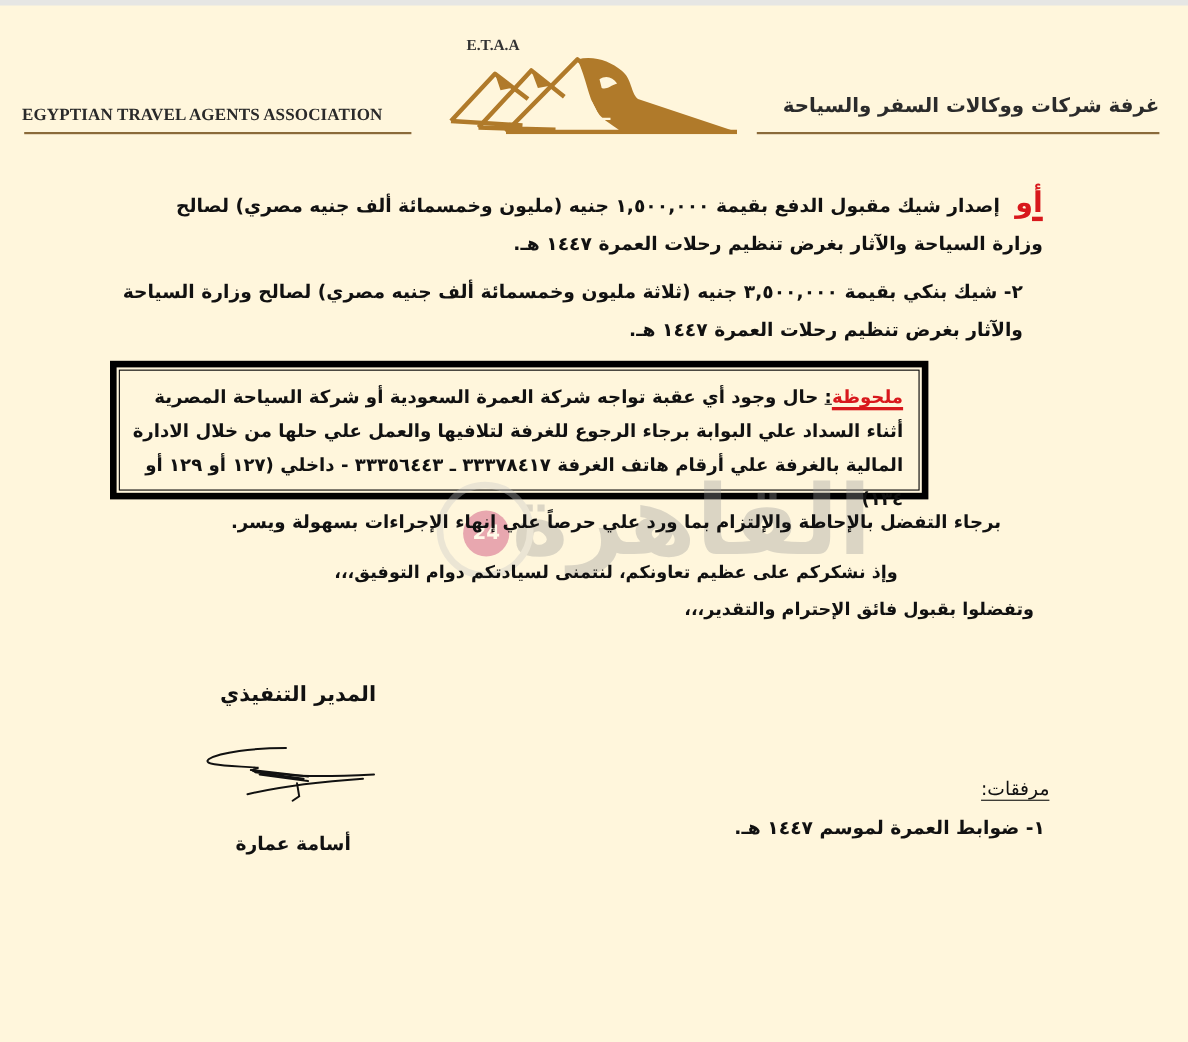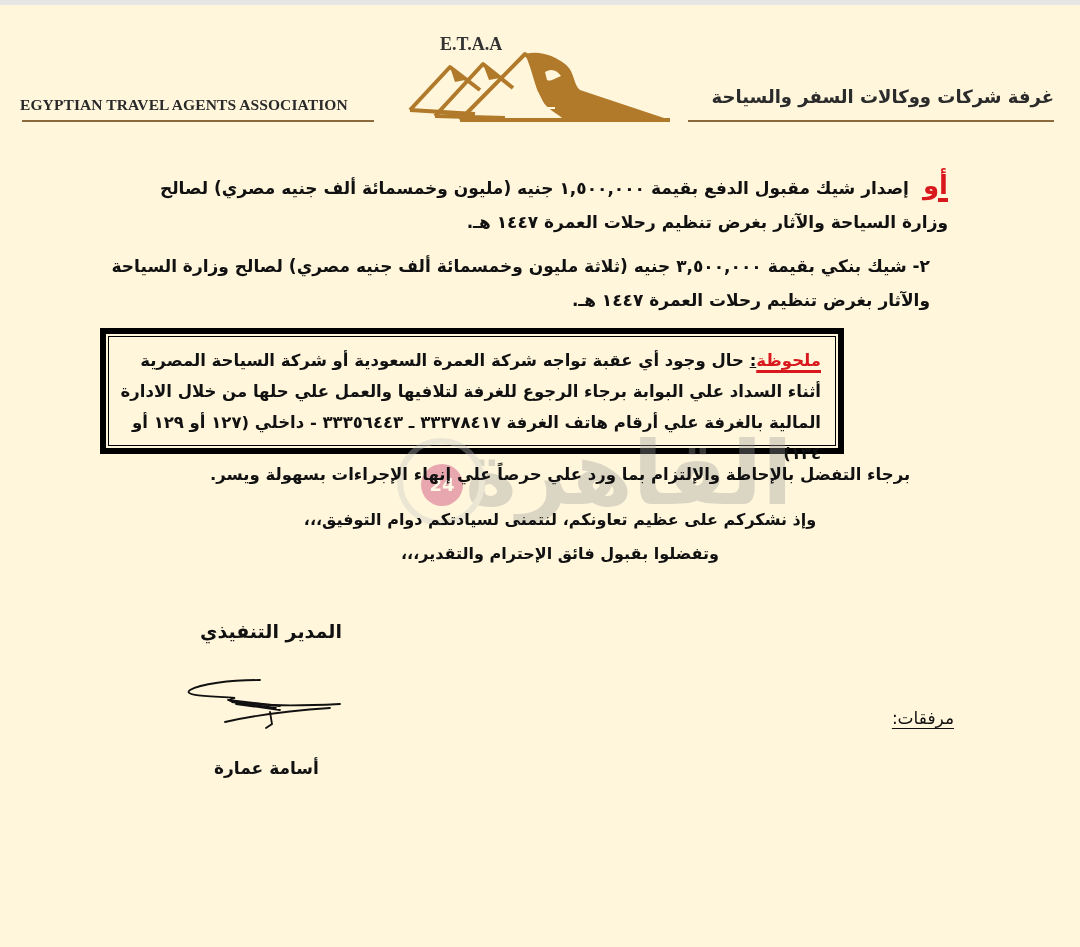--- a/index.html
+++ b/index.html
@@ -17,22 +17,22 @@
     font-family: "Liberation Serif", "DejaVu Serif", serif;
     font-weight: bold; font-size: 15.5px; color: #2a2a2a; letter-spacing: 0.1px; text-align: right;
   }
   .en-rule { position: absolute; left: 22px; top: 120px; width: 352px; height: 2px; background: #8a6a3a; }
   .ar-name {
     position: absolute; right: 26px; top: 86px; direction: rtl;
     font-family: "DejaVu Sans", sans-serif; font-weight: bold; font-size: 18px; color: #2b2b2b;
   }
   .ar-rule { position: absolute; left: 688px; top: 120px; width: 366px; height: 2px; background: #8a6a3a; }
   .logo-abbr {
-    position: absolute; left: 440px; top: 34px;
-    font-family: "Liberation Serif", "DejaVu Serif", serif; font-weight: bold; font-size: 18px; color: #333;
+    position: absolute; left: 424px; top: 34px;
+    font-family: "Liberation Serif", "DejaVu Serif", serif; font-weight: bold; font-size: 14px; color: #333;
   }
   .logo { position: absolute; left: 405px; top: 42px; width: 270px; height: 80px; }
 
   
   .ar { direction: rtl; text-align: right; font-family: "DejaVu Sans", sans-serif; font-weight: bold; color: #111; }
   .para { position: absolute; font-size: 17px; line-height: 34px; }
   .p1 { right: 132px; top: 168px; width: 830px; }
   .or-word { color: #d8181c; font-size: 26px; text-decoration: underline; text-decoration-thickness: 4px; text-underline-offset: 4px; margin-left: 14px; }
   .p2 { right: 150px; top: 249px; width: 820px; }
 
@@ -44,21 +44,21 @@
     border: 1.5px solid #000; height: 100%; box-sizing: border-box;
     padding: 8px 14px 0 10px; direction: rtl; text-align: right;
     font-family: "DejaVu Sans", sans-serif; font-weight: bold; font-size: 16.5px; line-height: 31px;
   }
   .note-label { color: #d8181c; text-decoration: underline; text-decoration-color: #d8181c; text-decoration-thickness: 3px; text-underline-offset: 4px; }
   .note-colon { color: #111; text-decoration: underline; }
 
   .closing { position: absolute; left: 180px; width: 760px; text-align: center; direction: rtl; font-family: "DejaVu Sans", sans-serif; font-weight: bold; color: #111; }
   .c1 { top: 465px; font-size: 16.5px; }
   .c2 { top: 510px; font-size: 16px; }
-  .c3 { top: 544px; font-size: 16px; }
+  .c3 { top: 544px; font-size: 16px; text-align: right; }
 
   .watermark { position: absolute; left: 385px; top: 422px; width: 330px; height: 120px; opacity: 0.35; pointer-events: none; }
   .wm-circle { position: absolute; left: 12px; top: 16px; width: 88px; height: 88px; border: 6px solid #c8c8c8; border-radius: 50%; box-sizing: border-box; }
   .wm-dot { position: absolute; left: 36px; top: 42px; width: 42px; height: 42px; background: #be185d; border-radius: 50%; color: #fff; font-size: 18px; font-weight: bold; text-align: center; line-height: 42px; font-family: "DejaVu Sans", sans-serif; }
   .wm-text { position: absolute; left: 80px; top: 0px; font-size: 88px; font-weight: bold; color: #9a9a9a; font-family: "DejaVu Sans", sans-serif; direction: rtl; }
 
   .sig-title { position: absolute; left: 200px; top: 620px; font-size: 19px; }
   .signature { position: absolute; left: 180px; top: 672px; width: 170px; height: 70px; }
   .sig-name { position: absolute; left: 214px; top: 758px; font-size: 17px; }
 
@@ -120,13 +120,14 @@
     <path d="M80 8 C50 8 20 12 10 18 C2 24 30 24 55 26 C40 30 60 30 80 32 C95 34 120 34 160 32"></path>
     <path d="M48 28 L100 34 M52 30 L96 36 M56 32 L100 38"></path>
     <path d="M45 50 C80 42 120 38 150 36"></path>
     <path d="M90 40 L92 52 L86 56"></path>
   </g>
 </svg>
 <div class="ar sig-name">أسامة عمارة</div>
 
 <div class="ar att-head">مرفقات:</div>
 <div class="ar att-list">
+  <div>١- ضوابط العمرة لموسم ١٤٤٧ هـ.</div>
 </div>
 
 </body></html>

